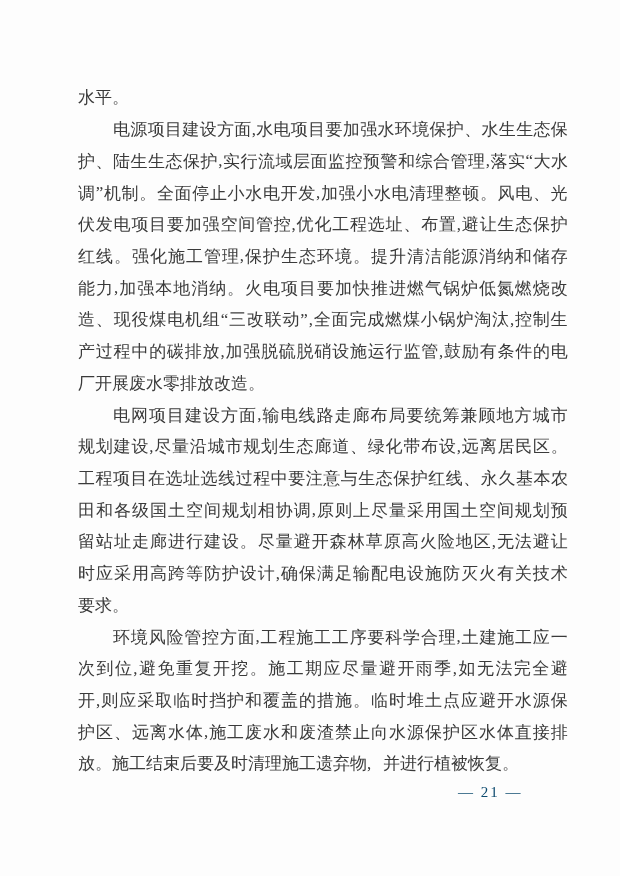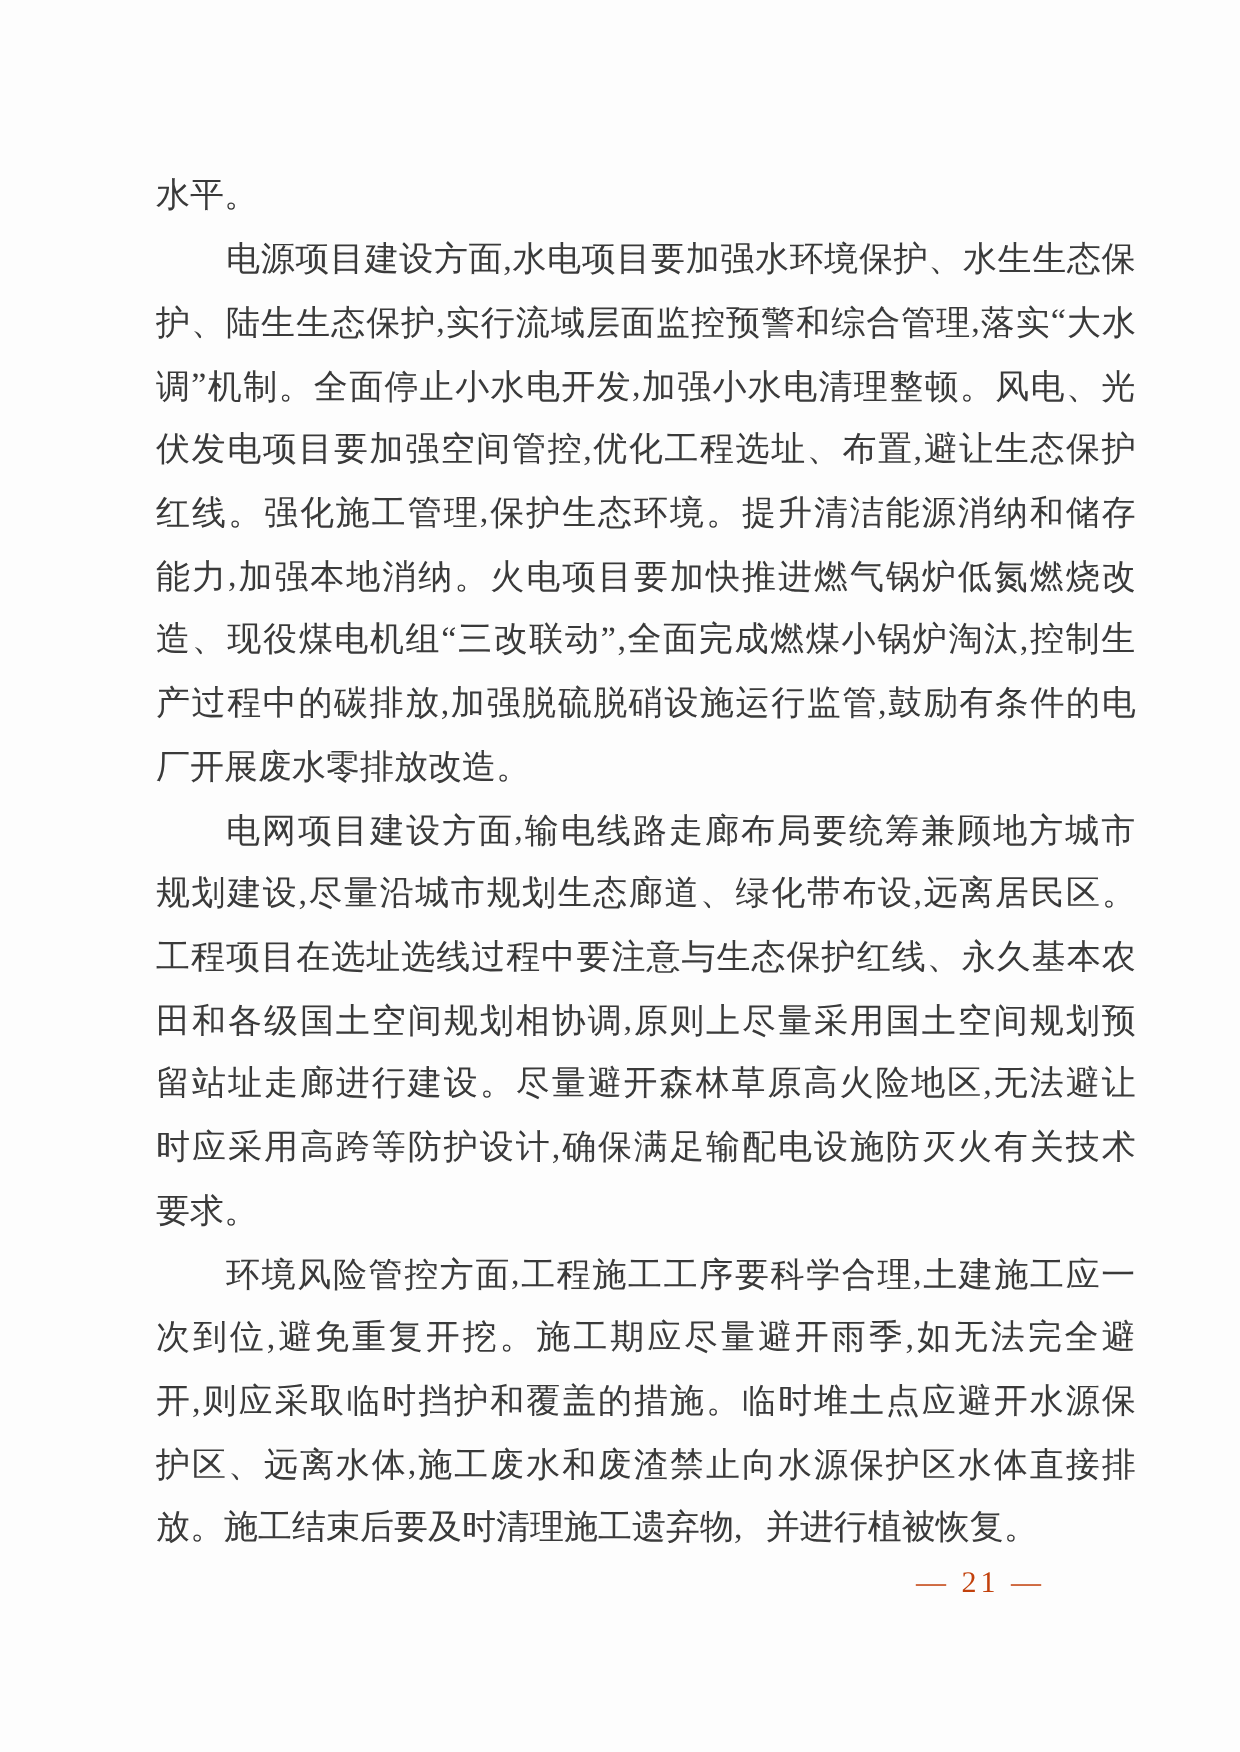--- a/index.html
+++ b/index.html
@@ -34,21 +34,21 @@
   .ln.indent { padding-left: 35px; }
   .ln.plain { justify-content: flex-start; }
   .ln.plain span { flex: 0 0 15.9px; text-align: left; }
   .page-number {
     position: absolute;
     left: 458px;
     top: 781px;
     height: 22px;
     line-height: 22px;
     font-size: 15px;
-    color: #c2410c;
+    color: #0c4a6e;
     letter-spacing: 2px;
     white-space: nowrap;
   }
 </style>
 </head>
 <body>
 
 <div class="page">
   <div class="body-block">
 

